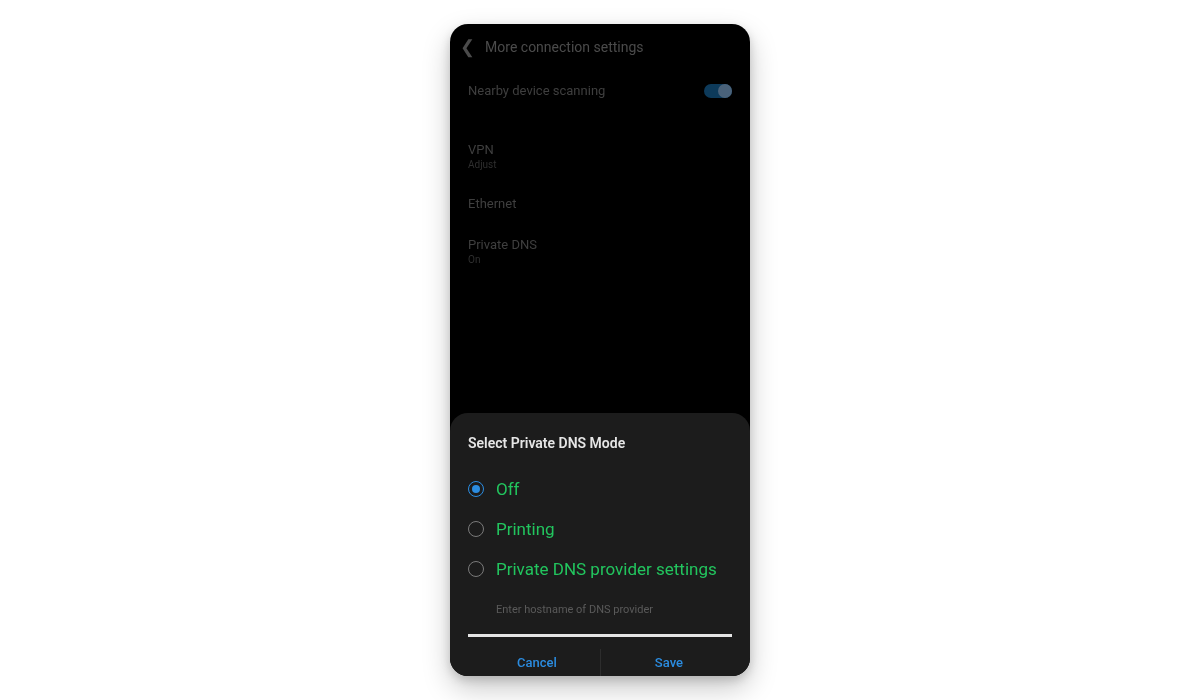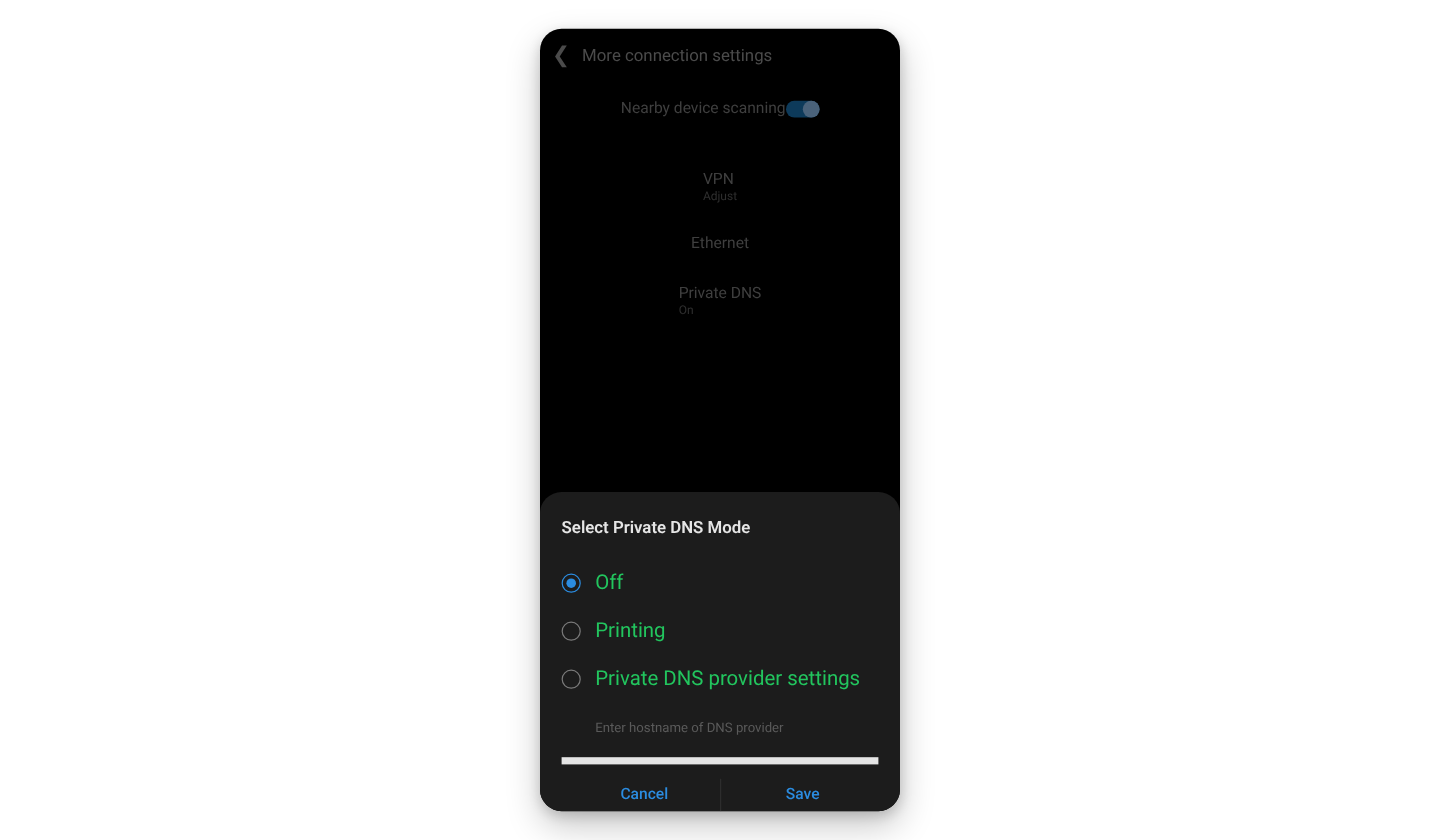--- a/index.html
+++ b/index.html
@@ -42,21 +42,21 @@
   }
 
   .list {
     display: flex;
     flex-direction: column;
   }
   .row {
     padding: 13px 18px;
     display: flex;
     align-items: center;
-    justify-content: center;
+    justify-content: space-between;
   }
   .row-label {
     color: #3f3f3f;
     font-size: 13px;
   }
   .row-sub {
     color: #2f2f2f;
     font-size: 10px;
     margin-top: 2px;
   }
@@ -122,21 +122,21 @@
   }
   .option-label {
     color: #22c55e;
     font-size: 17px;
     text-align: right;
   }
   .hostname-hint {
     color: #5a5a5a;
     font-size: 11px;
     padding: 14px 0 18px 28px;
-    border-bottom: 6px solid #e5e5e5;
+    border-bottom: 3px solid #e5e5e5;
   }
   .dialog-actions {
     display: flex;
     align-items: flex-start;
     justify-content: space-around;
     padding-top: 12px;
     position: relative;
   }
   .dialog-divider {
     position: absolute;

